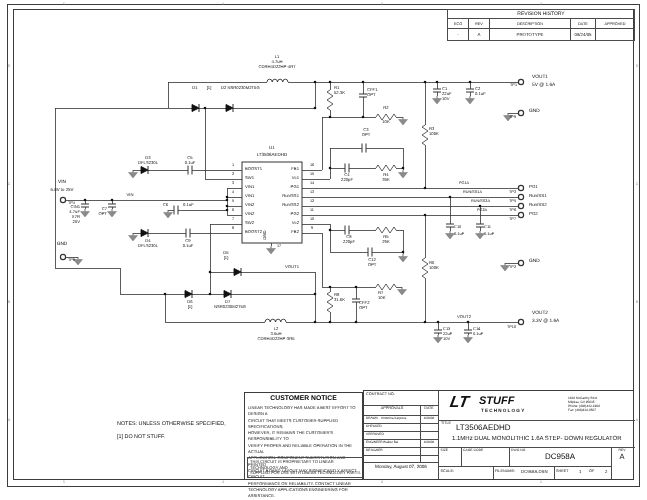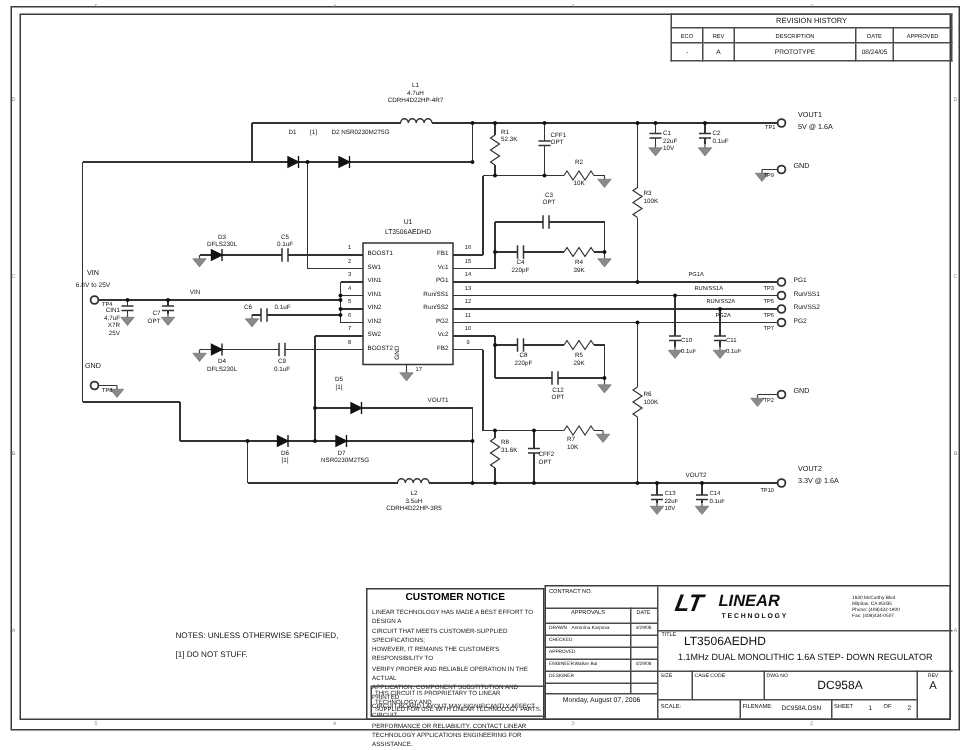--- a/index.html
+++ b/index.html
@@ -439,21 +439,21 @@
     <div class="abs" style="left:2px;top:49.5px;font-size:3.2px">ENGINEER</div>
     <div class="abs" style="left:19px;top:49.5px;font-size:3.2px">Walker Bai</div>
     <div class="abs ctr" style="left:56px;top:49.5px;width:18px;font-size:3.2px">4/29/06</div>
     <div class="hl" style="left:0;top:56px;width:74px"></div>
     <div class="abs" style="left:2px;top:57.5px;font-size:3.2px">DESIGNER</div>
     <div class="hl" style="left:0;top:64px;width:74px"></div>
     <div class="hl" style="left:0;top:71px;width:74px"></div>
     <div class="abs ctr" style="left:0;top:74px;width:74px;font-size:4.6px">Monday, August 07, 2006</div>
 
     <div class="abs lt-mark" style="left:86px;top:4px;font-size:16px">LT</div>
-    <div class="abs" style="left:115px;top:5px;font-size:11px;font-weight:bold;font-style:italic">LINEAR</div>
+    <div class="abs" style="left:115px;top:5px;font-size:11px;font-weight:bold;font-style:italic">STUFF</div>
     <div class="abs" style="left:117px;top:17.5px;font-size:4.6px;font-weight:bold;letter-spacing:1.2px">TECHNOLOGY</div>
     <div class="abs" style="left:204px;top:5px;font-size:3.2px;line-height:4px">
         <div>1630 McCarthy Blvd.</div>
         <div>Milpitas, CA 95035</div>
         <div>Phone: (408)432-1900</div>
         <div>Fax: (408)434-0507</div>
       </div>
     <div class="hl" style="left:74px;top:29px;width:197px"></div>
 
     <div class="abs" style="left:77px;top:30.5px;font-size:3.6px">TITLE</div>

